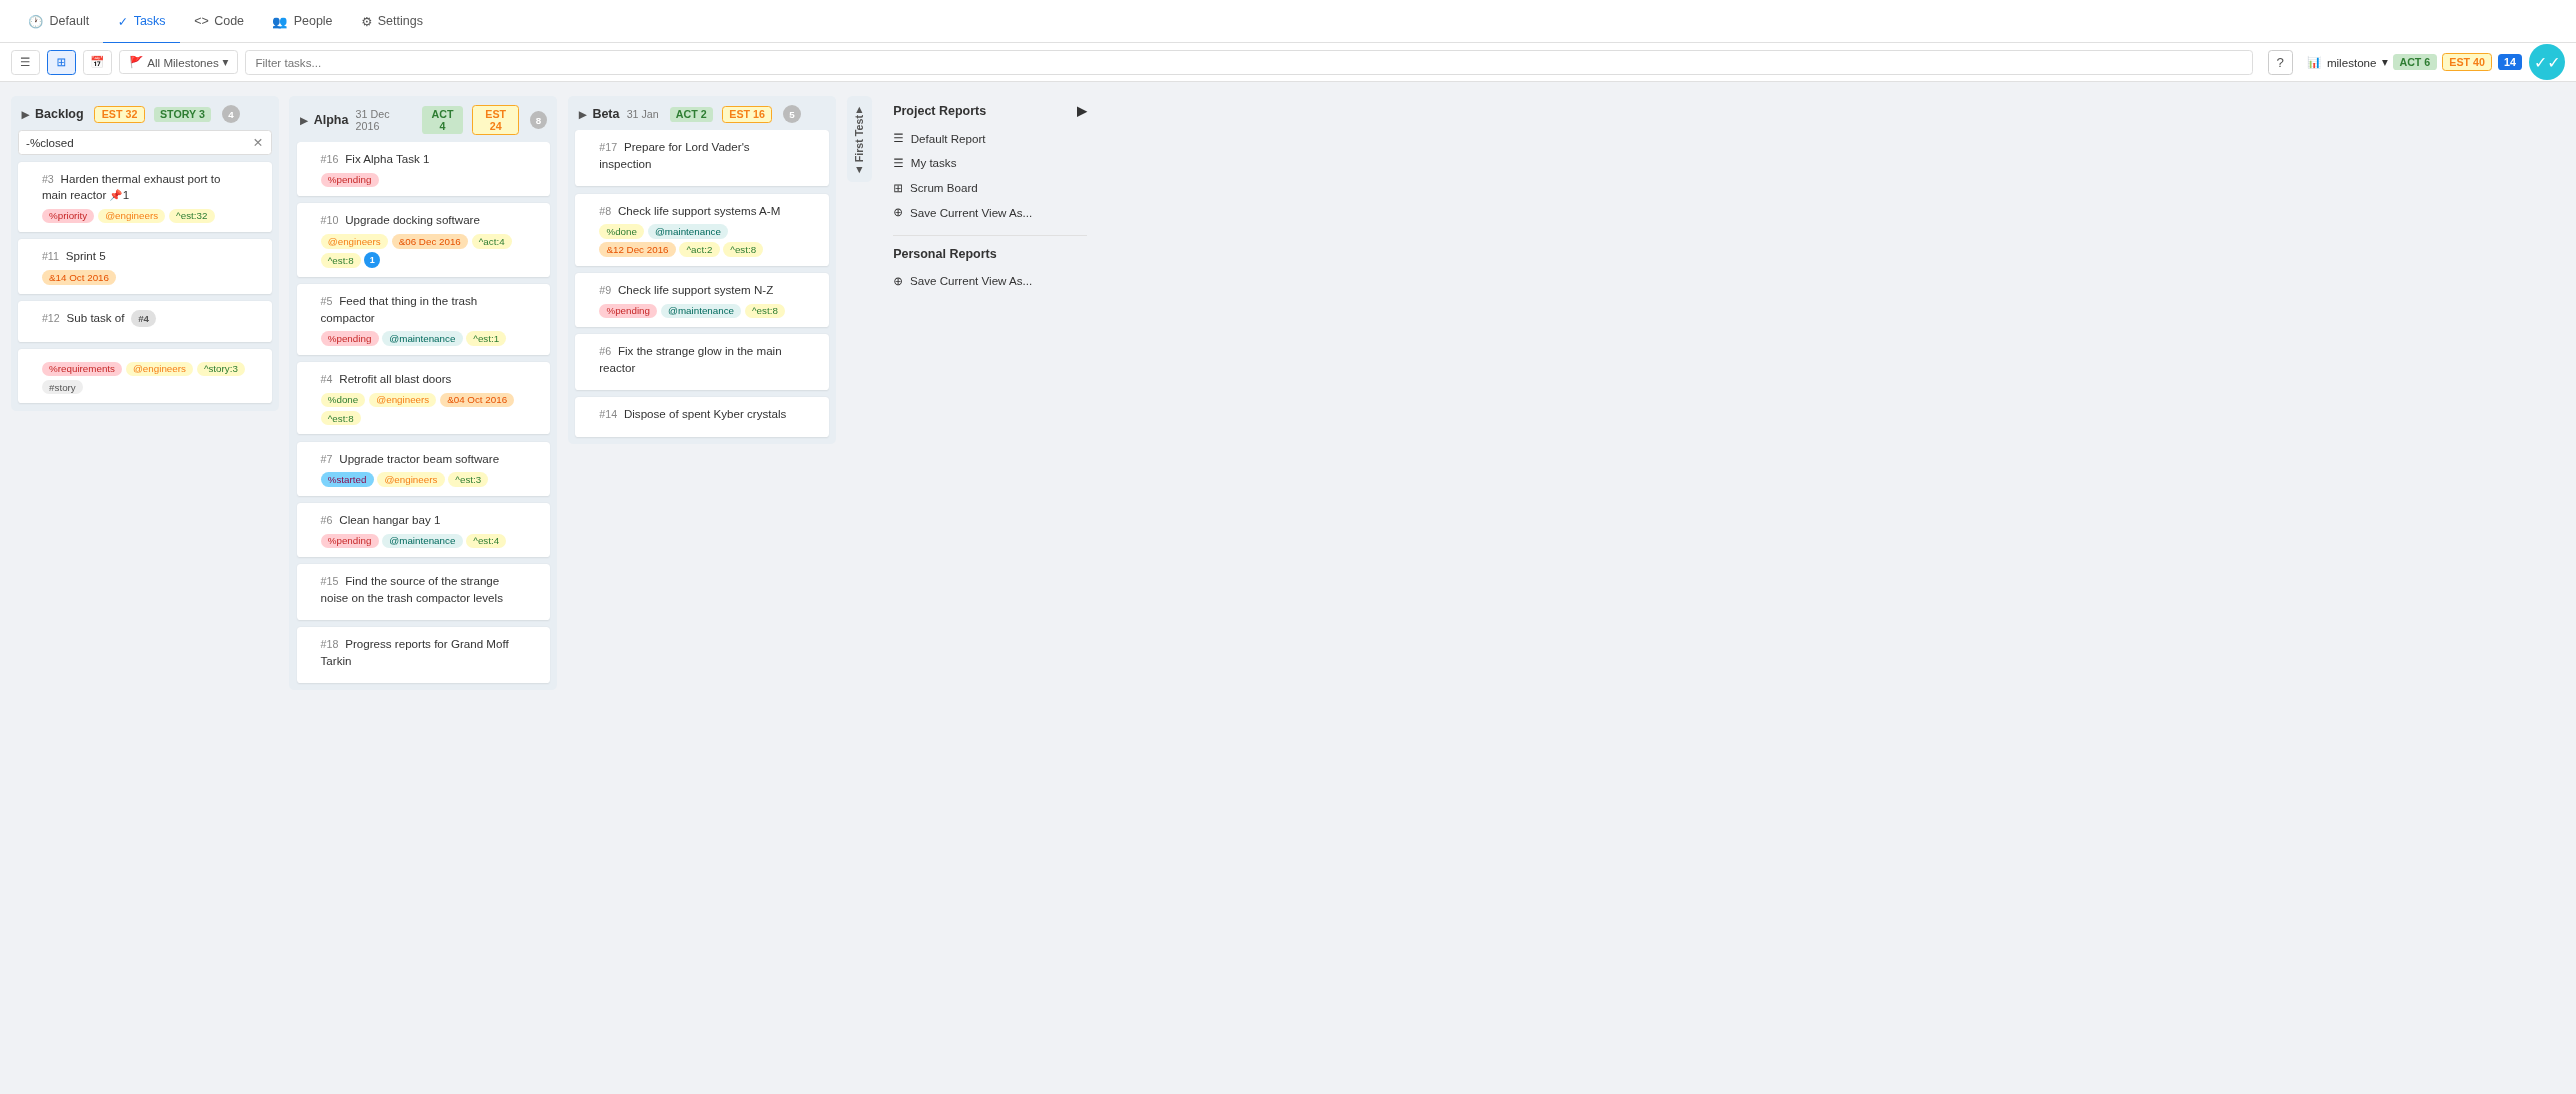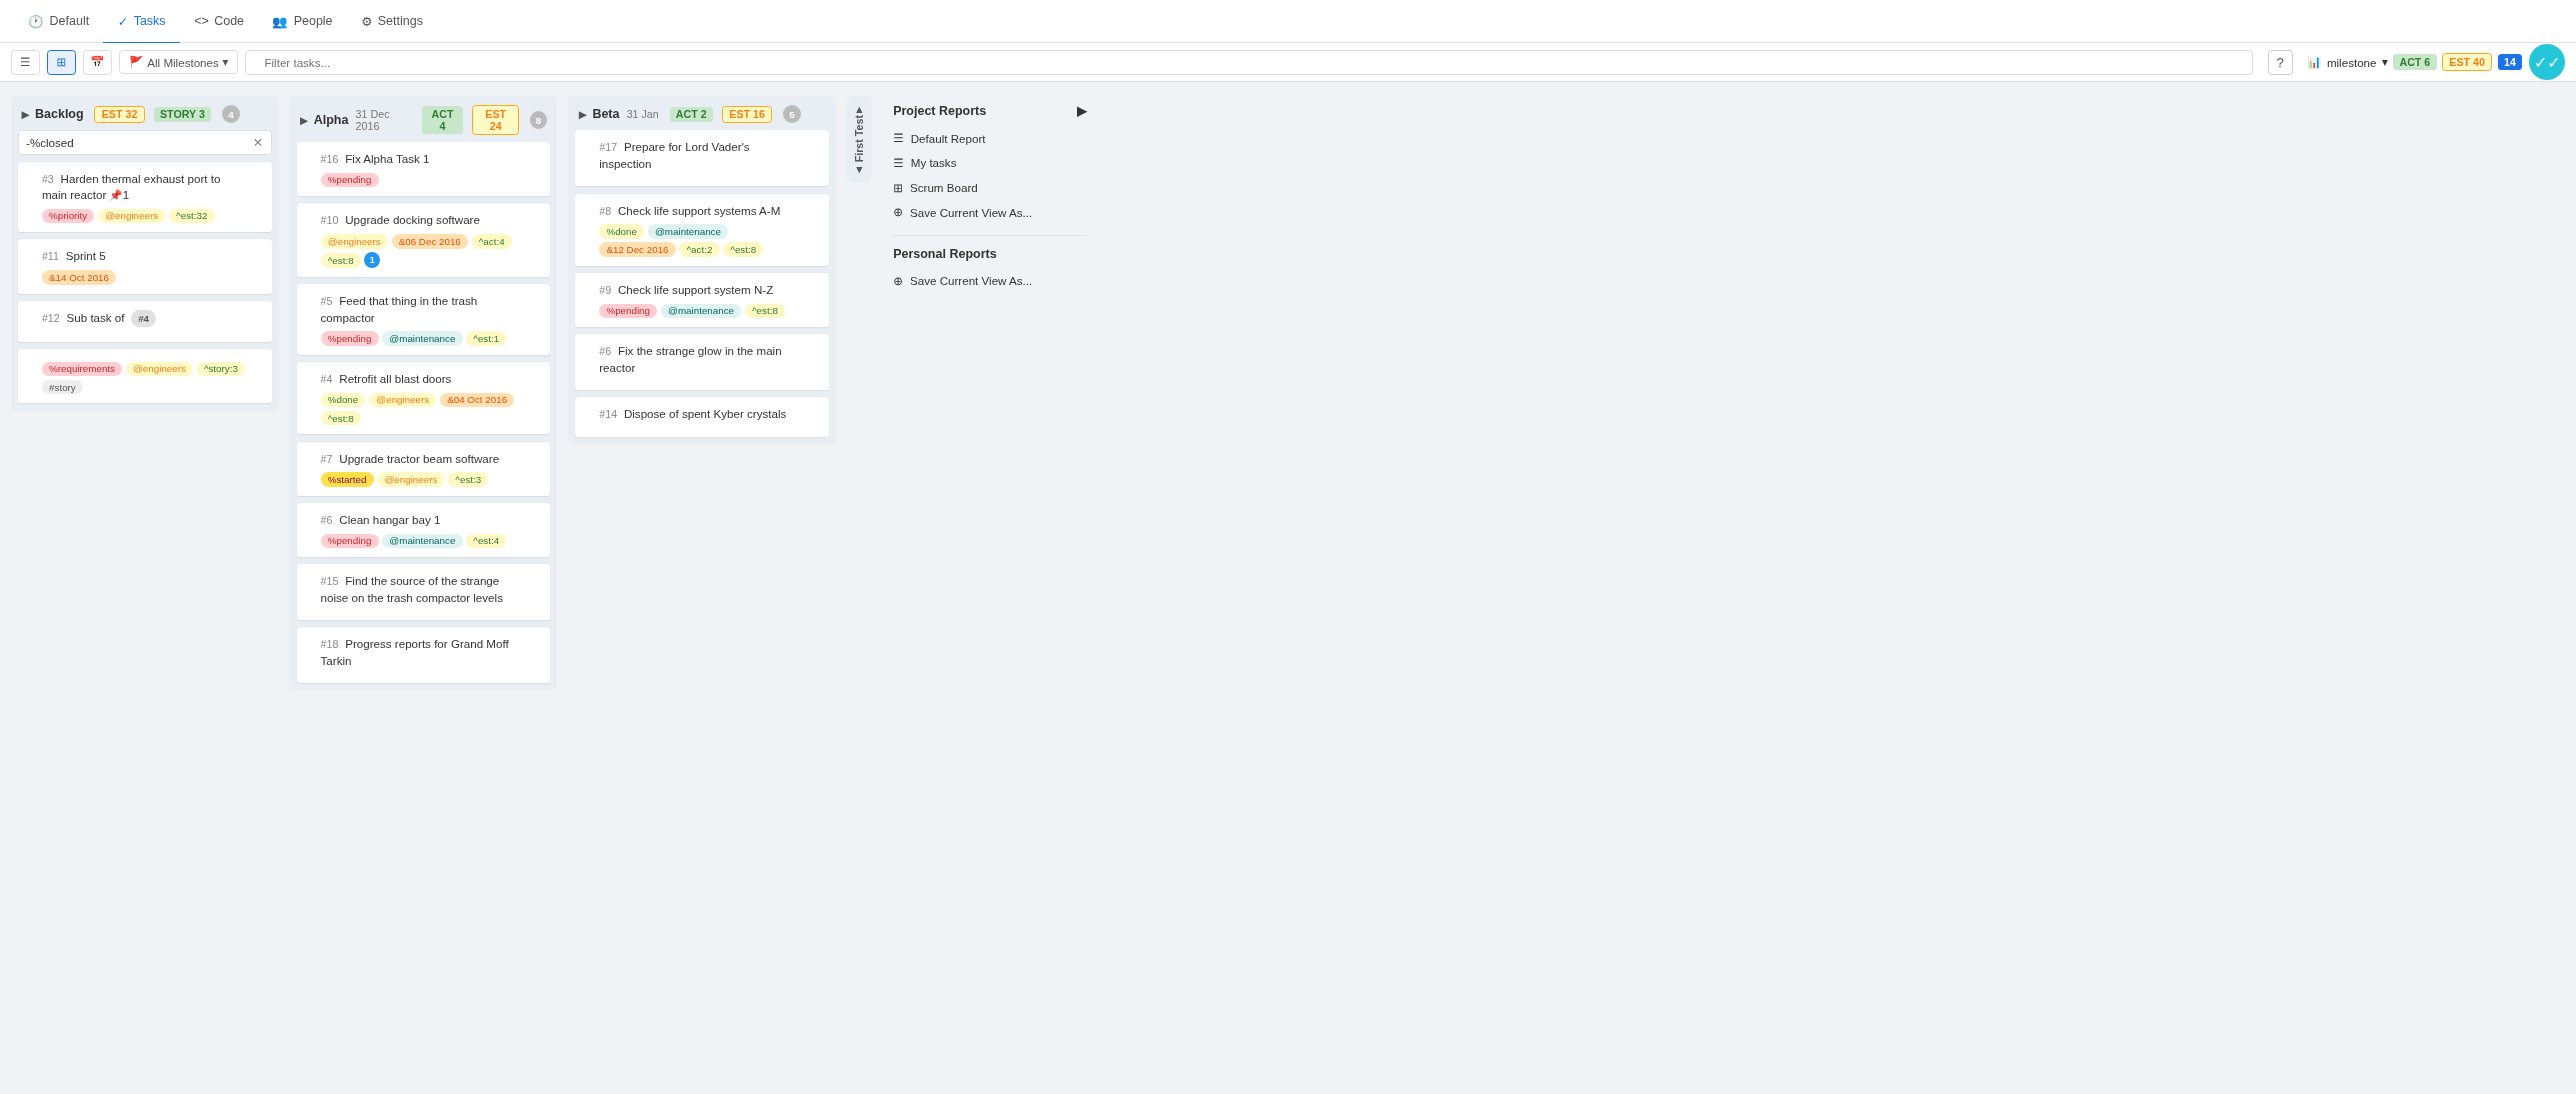--- a/index.html
+++ b/index.html
@@ -9,21 +9,21 @@
     .top-nav { display: flex; align-items: center; background: #fff; border-bottom: 1.8px solid #e0e0e0; padding: 0 14.3px; height: 43px; }
     .nav-item { display: flex; align-items: center; gap: 5.4px; padding: 0 14.3px; height: 100%; cursor: pointer; color: #555; font-size: 12.5px; border-bottom: 1.8px solid transparent; margin-bottom: -1.8px; text-decoration: none; }
     .nav-item.active { color: #1a73e8; border-bottom-color: #1a73e8; }
     .nav-icon { font-size: 12.5px; }
 
     
     .toolbar { display: flex; align-items: center; background: #fff; border-bottom: 0.9px solid #e0e0e0; padding: 0 10.7px; height: 39px; gap: 7.2px; }
     .toolbar-btn { display: flex; align-items: center; justify-content: center; width: 29px; height: 25px; border: 0.9px solid #ddd; border-radius: 3.6px; cursor: pointer; background: #fff; color: #555; font-size: 11.6px; }
     .toolbar-btn.active { background: #e8f0fe; border-color: #1a73e8; color: #1a73e8; }
     .milestone-btn { display: flex; align-items: center; gap: 3.6px; padding: 3.6px 9px; border: 0.9px solid #ddd; border-radius: 3.6px; cursor: pointer; background: #fff; color: #555; font-size: 11.6px; }
-    .filter-input { flex: 1; height: 25px; border: 0.9px solid #ddd; border-radius: 3.6px; padding: 0 18px; font-size: 11.6px; color: #999; outline: none; }
+    .filter-input { flex: 1; height: 25px; border: 0.9px solid #ddd; border-radius: 3.6px; padding: 0 9px; font-size: 11.6px; color: #999; outline: none; }
     .help-btn { display: flex; align-items: center; justify-content: center; width: 25px; height: 25px; border: 0.9px solid #ccc; border-radius: 3.6px; cursor: pointer; background: #fff; color: #555; margin-left: 7.2px; }
     .milestone-badge-area { display: flex; align-items: center; gap: 5.4px; margin-left: 7.2px; }
     .badge { display: inline-flex; align-items: center; justify-content: center; padding: 1.8px 6.3px; border-radius: 3.6px; font-size: 10.7px; font-weight: 600; text-align: center; }
     .badge-green { background: #c8e6c9; color: #2e7d32; }
     .badge-yellow { background: #fff9c4; color: #f57f17; border: 0.9px solid #f9a825; }
     .badge-blue { background: #1a73e8; color: #fff; }
     .badge-gray { background: #e0e0e0; color: #555; }
     .turquoise-btn { background: #26c6da; color: #fff; border: none; border-radius: 50%; width: 36px; height: 36px; display: flex; align-items: center; justify-content: center; cursor: pointer; font-size: 16px; margin-left: auto; }
 
     
@@ -36,21 +36,21 @@
     .col-arrow { font-size: 10.7px; color: #555; cursor: pointer; }
     .card { background: #fff; border-radius: 3.6px; margin: 0 7.2px 7.2px; padding: 9px 24px; box-shadow: 0 0.9px 1.8px rgba(0,0,0,0.08); }
     .card-title { font-size: 11.6px; color: #333; line-height: 1.4; margin-bottom: 5.4px; }
     .card-id { color: #888; font-size: 10.7px; margin-right: 3.6px; }
     .tags { display: flex; flex-wrap: wrap; gap: 3.6px; margin-top: 3.6px; }
     .tag { padding: 1.8px 7.2px; border-radius: 10.7px; font-size: 9.8px; font-weight: 500; }
     .tag-red { background: #ffcdd2; color: #c62828; }
     .tag-yellow { background: #fff9c4; color: #f57f17; }
     .tag-green { background: #fef9c3; color: #2e7d32; }
     .tag-orange { background: #ffe0b2; color: #e65100; }
-    .tag-pink { background: #fde047; color: #880e4f; }
+    .tag-pink { background: #7dd3fc; color: #880e4f; }
     .tag-teal { background: #e0f2f1; color: #00695c; }
     .tag-gray { background: #eeeeee; color: #555; }
     .backlog-search { margin: 0 7.2px 7.2px; display: flex; align-items: center; background: #fff; border: 0.9px solid #ddd; border-radius: 3.6px; padding: 3.6px 7.2px; gap: 3.6px; }
     .backlog-search input { border: none; outline: none; font-size: 11.6px; flex: 1; color: #333; }
     .backlog-search-clear { cursor: pointer; color: #888; font-size: 12.5px; }
 
     
     .right-sidebar { min-width: 197px; width: 215px; flex-shrink: 0; padding: 7.2px 10.7px; }
     .sidebar-section-title { font-size: 12.5px; font-weight: 600; color: #333; margin-bottom: 7.2px; display: flex; align-items: center; justify-content: space-between; }
     .sidebar-link { display: flex; align-items: center; gap: 7.2px; padding: 5.4px 0; color: #333; font-size: 11.6px; cursor: pointer; }

